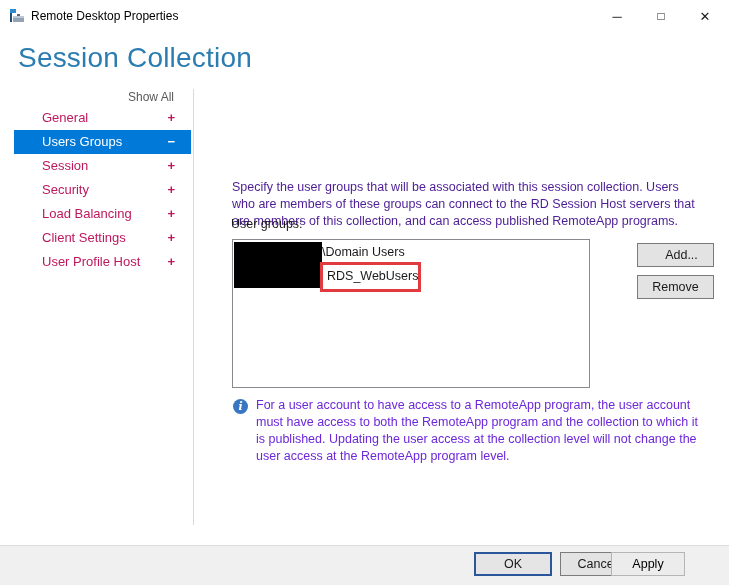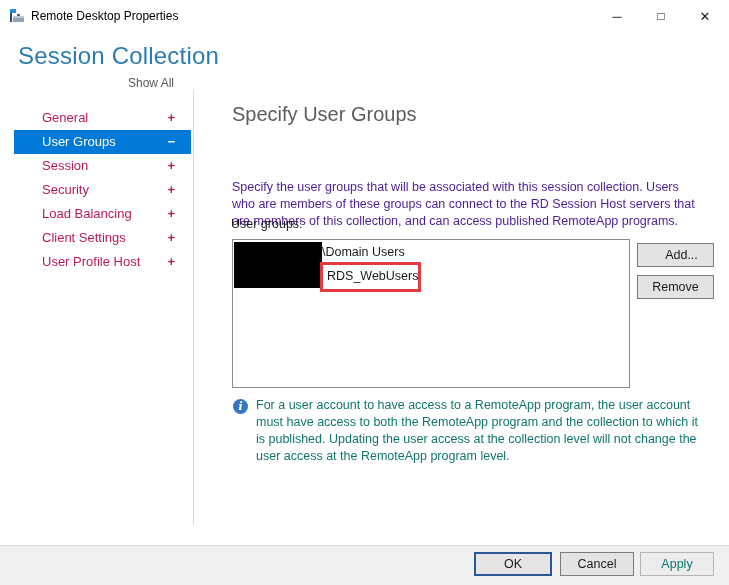--- a/index.html
+++ b/index.html
@@ -11,59 +11,59 @@
   }
   
   .titlebar { position:absolute; left:0; top:0; width:729px; height:32px; background:#ffffff; }
   .app-icon { position:absolute; left:9px; top:8px; width:16px; height:16px; }
   .win-title { position:absolute; left:31px; top:0; line-height:32px; font-size:12px; color:#000; }
   .win-controls { position:absolute; right:2px; top:0; height:32px; display:flex; }
   .win-btn { width:44px; height:32px; display:flex; align-items:center; justify-content:center;
              font-size:13px; color:#1a1a1a; cursor:default; }
   .win-btn.max { font-size:12px; }
   
-  .page-title { position:absolute; left:18px; top:42px; font-size:24px; font-weight:300; color:#2b7cb0; letter-spacing:0.2px; }
-  .show-all { position:absolute; left:0; top:76px; width:174px; text-align:right; font-size:12px; color:#595959; }
+  .page-title { position:absolute; left:18px; top:42px; font-size:28px; font-weight:300; color:#2b7cb0; letter-spacing:0.2px; }
+  .show-all { position:absolute; left:0; top:90px; width:174px; text-align:right; font-size:12px; color:#595959; }
   .nav { position:absolute; left:14px; top:106px; width:177px; }
   .nav-item { position:relative; height:24px; line-height:24px; padding-left:28px; font-size:13px; color:#be185d; cursor:default; }
   .nav-item .expander { position:absolute; right:16px; top:0; font-weight:bold; font-size:13px; }
   .nav-item.selected { background:#0079d8; color:#ffffff; }
   .v-divider { position:absolute; left:193px; top:89px; width:1px; height:436px; background:#d9d9d9; }
   
   .heading { position:absolute; left:232px; top:103px; font-size:20px; font-weight:300; color:#5c5c5c; }
   .desc { position:absolute; left:232px; top:150px; width:470px; font-size:12.5px; line-height:17px; color:#4c1d95;margin-top:29px; }
   .ug-label { position:absolute; left:231px; top:217px; font-size:12.5px; color:#1c1c1c; }
-  .listbox { position:absolute; left:232px; top:239px; width:398px; height:149px; background:#fff; border:1px solid #868a8e; }
+  .listbox { position:absolute; left:232px; top:239px; width:358px; height:149px; background:#fff; border:1px solid #868a8e; }
   .redaction { position:absolute; left:1px; top:2px; width:88px; height:46px; background:#000; }
   .lb-row { position:absolute; font-size:12.5px; color:#1a1a1a; white-space:nowrap; }
   .lb-row.r1 { left:89px; top:5px; }
   .lb-row.r2 { left:94px; top:29px; }
   .red-annot { position:absolute; left:87px; top:22px; width:101px; height:30px; border:3px solid #e23b3f; }
   .btn {
     position:absolute; width:77px; height:24px; background:#e3e3e3; border:1px solid #7b7b7b;
     font-family:"Liberation Sans", sans-serif; font-size:12.5px; color:#1a1a1a; text-align:center;
   }
   .btn-add { left:637px; top:243px;padding-left:12px; }
   .btn-remove { left:637px; top:275px; }
   
   .info-icon {
     position:absolute; left:233px; top:399px; width:15px; height:15px; border-radius:50%;
     background:#3876c4; color:#fff; font-family:"DejaVu Serif", serif; font-style:italic; font-weight:bold;
     font-size:11px; text-align:center; line-height:15px;
   }
-  .info-text { position:absolute; left:256px; top:397px; width:446px; font-size:12.5px; line-height:17px; color:#0f766e; }
+  .info-text { position:absolute; left:256px; top:397px; width:446px; font-size:12.5px; line-height:17px; color:#6d28d9; }
   
   .footer { position:absolute; left:0; top:545px; width:729px; height:40px; background:#f0f0f0; border-top:1px solid #dcdcdc; }
   .fbtn {
     position:absolute; height:24px; top:552px; background:#e3e3e3; border:1px solid #7b7b7b;
     font-family:"Liberation Sans", sans-serif; font-size:12.5px; color:#1a1a1a; text-align:center;
   }
   .fbtn-ok { left:474px; width:78px; border:2px solid #2b579a; background:#e5e5e5; }
   .fbtn-cancel { left:560px; width:74px; }
-  .fbtn-apply { left:640px; width:74px; background:#ececec; border-color:#b5b5b5; color:#0f766e; }
+  .fbtn-apply { left:611px; width:74px; background:#ececec; border-color:#b5b5b5; color:#000000; }
 </style>
 </head>
 <body>
 
 <div class="window">
 
   <div class="titlebar">
     <span class="app-icon">
       <svg width="16" height="16" viewBox="0 0 16 16">
         <rect x="1" y="1" width="2" height="13" fill="#1e4e79"></rect>
@@ -83,21 +83,21 @@
 
   <div class="page-title">Session Collection</div>
   <div class="show-all">Show All</div>
 
   <div class="nav">
     <div class="nav-item">
       <span>General</span>
       <span class="expander">+</span>
     </div>
     <div class="nav-item selected">
-      <span>User Groups</span>
+      <span>Users Groups</span>
       <span class="expander">−</span>
     </div>
     <div class="nav-item">
       <span>Session</span>
       <span class="expander">+</span>
     </div>
     <div class="nav-item">
       <span>Security</span>
       <span class="expander">+</span>
     </div>
@@ -110,21 +110,20 @@
       <span class="expander">+</span>
     </div>
     <div class="nav-item">
       <span>User Profile Host</span>
       <span class="expander">+</span>
     </div>
   </div>
 
   <div class="v-divider"></div>
 
-  <div class="heading">Specify User Groups</div>
   <div class="desc">Specify the user groups that will be associated with this session collection. Users who are members of these groups can connect to the RD Session Host servers that are members of this collection, and can access published RemoteApp programs.</div>
   <div class="ug-label">User groups:</div>
 
   <div class="listbox">
     <div class="redaction"></div>
     <div class="lb-row r1">\Domain Users</div>
     <div class="lb-row r2">RDS_WebUsers</div>
     <div class="red-annot"></div>
   </div>
 

